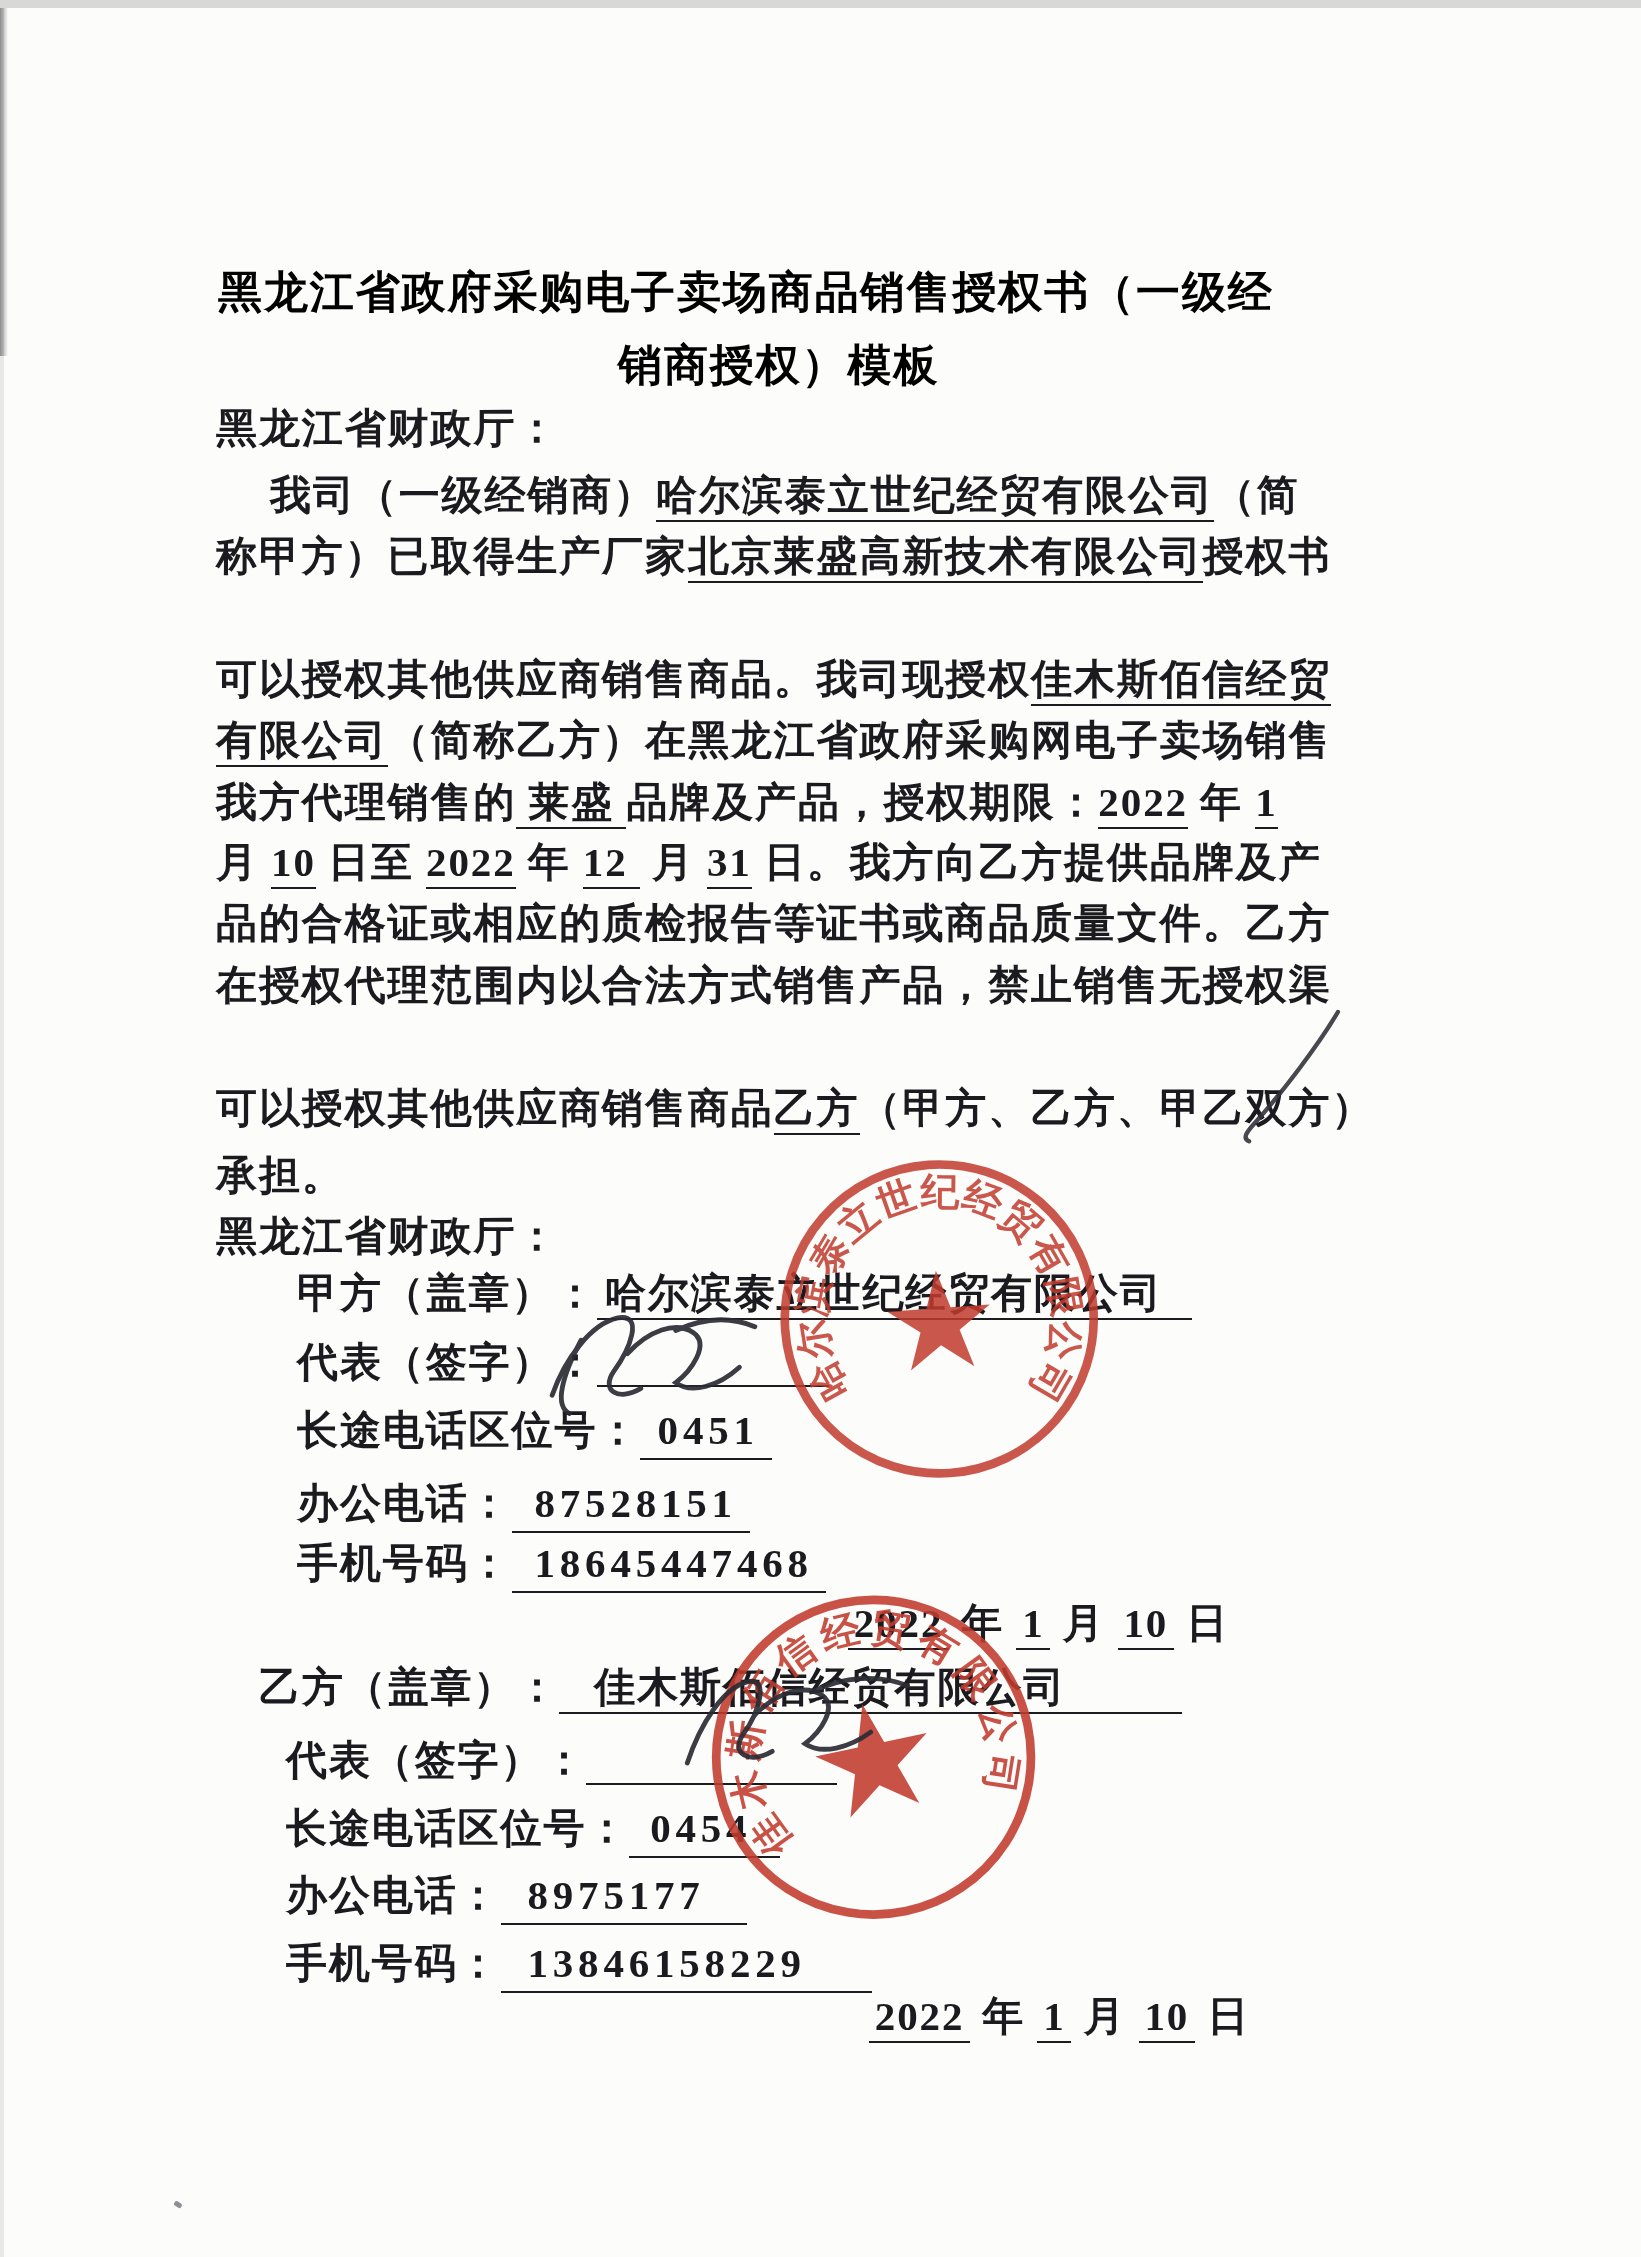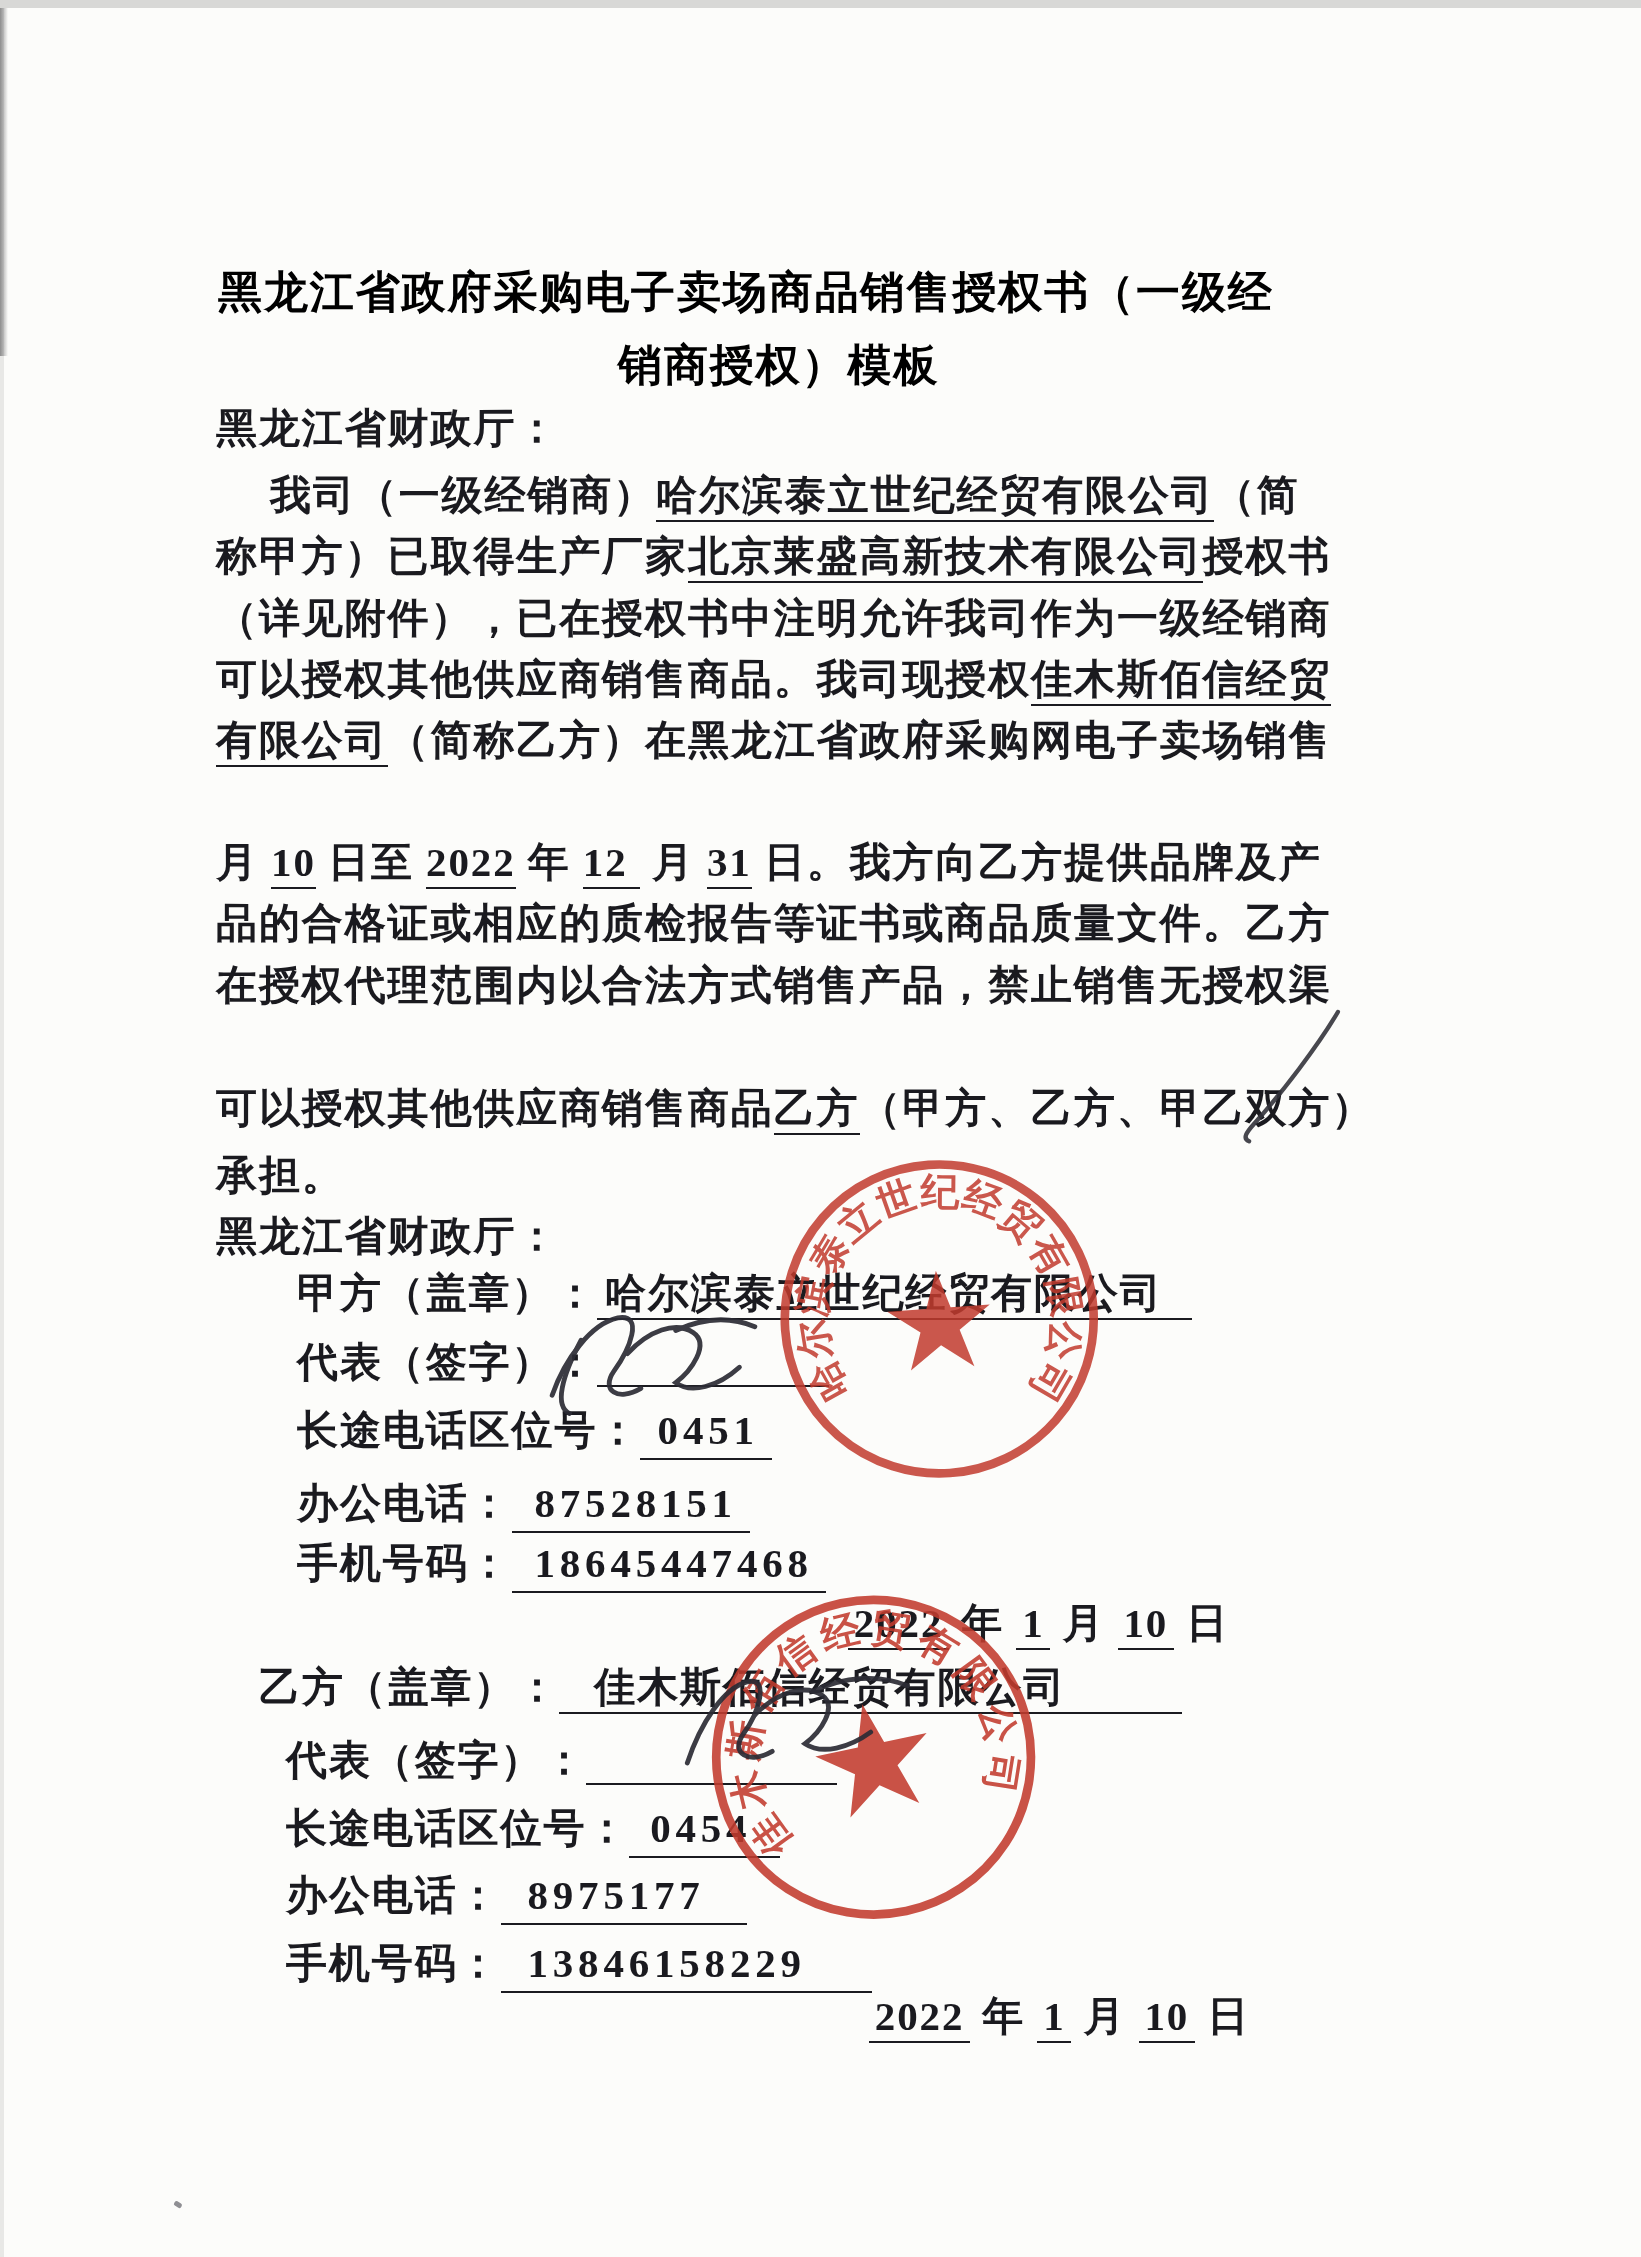--- a/index.html
+++ b/index.html
@@ -58,26 +58,26 @@
 
   <div class="abs title" style="left:218px;top:255px">黑龙江省政府采购电子卖场商品销售授权书（一级经</div>
   <div class="abs title" style="left:618px;top:328px">销商授权）模板</div>
 
   <div class="abs body-text" style="left:216px;top:396px">黑龙江省财政厅：</div>
 
   <div class="abs body-text" style="left:216px;top:463px;padding-left:54px"><span>我司（一级经销商）</span><span class="u">哈尔滨泰立世纪经贸有限公司</span><span>（简</span></div>
 
   <div class="abs body-text" style="left:216px;top:524px"><span>称甲方）已取得生产厂家</span><span class="u">北京莱盛高新技术有限公司</span><span>授权书</span></div>
 
-  <div class="abs body-text" style="left:216px;top:586px"><span>（详见附件），已在授权书中注明允许我司作为一级经销商</span></div>
 
   <div class="abs body-text" style="left:216px;top:647px"><span>可以授权其他供应商销售商品。我司现授权</span><span class="u">佳木斯佰信经贸</span></div>
 
   <div class="abs body-text" style="left:216px;top:708px"><span class="u">有限公司</span><span>（简称乙方）在黑龙江省政府采购网电子卖场销售</span></div>
 
+  <div class="abs body-text" style="left:216px;top:770px"><span>我方代理销售的</span><span class="u">&nbsp;莱盛&nbsp;</span><span>品牌及产品，授权期限：</span><span class="u">2022</span><span>&nbsp;年&nbsp;</span><span class="u">1</span></div>
 
   <div class="abs body-text" style="left:216px;top:830px"><span>月&nbsp;</span><span class="u">10</span><span>&nbsp;日至&nbsp;</span><span class="u">2022</span><span>&nbsp;年&nbsp;</span><span class="u">12&nbsp;</span><span>&nbsp;月&nbsp;</span><span class="u">31</span><span>&nbsp;日。我方向乙方提供品牌及产</span></div>
 
   <div class="abs body-text" style="left:216px;top:891px"><span>品的合格证或相应的质检报告等证书或商品质量文件。乙方</span></div>
 
   <div class="abs body-text" style="left:216px;top:953px"><span>在授权代理范围内以合法方式销售产品，禁止销售无授权渠</span></div>
 
 
   <div class="abs body-text" style="left:216px;top:1076px"><span>可以授权其他供应商销售商品</span><span class="u">乙方</span><span>（甲方、乙方、甲乙双方）</span></div>
 

